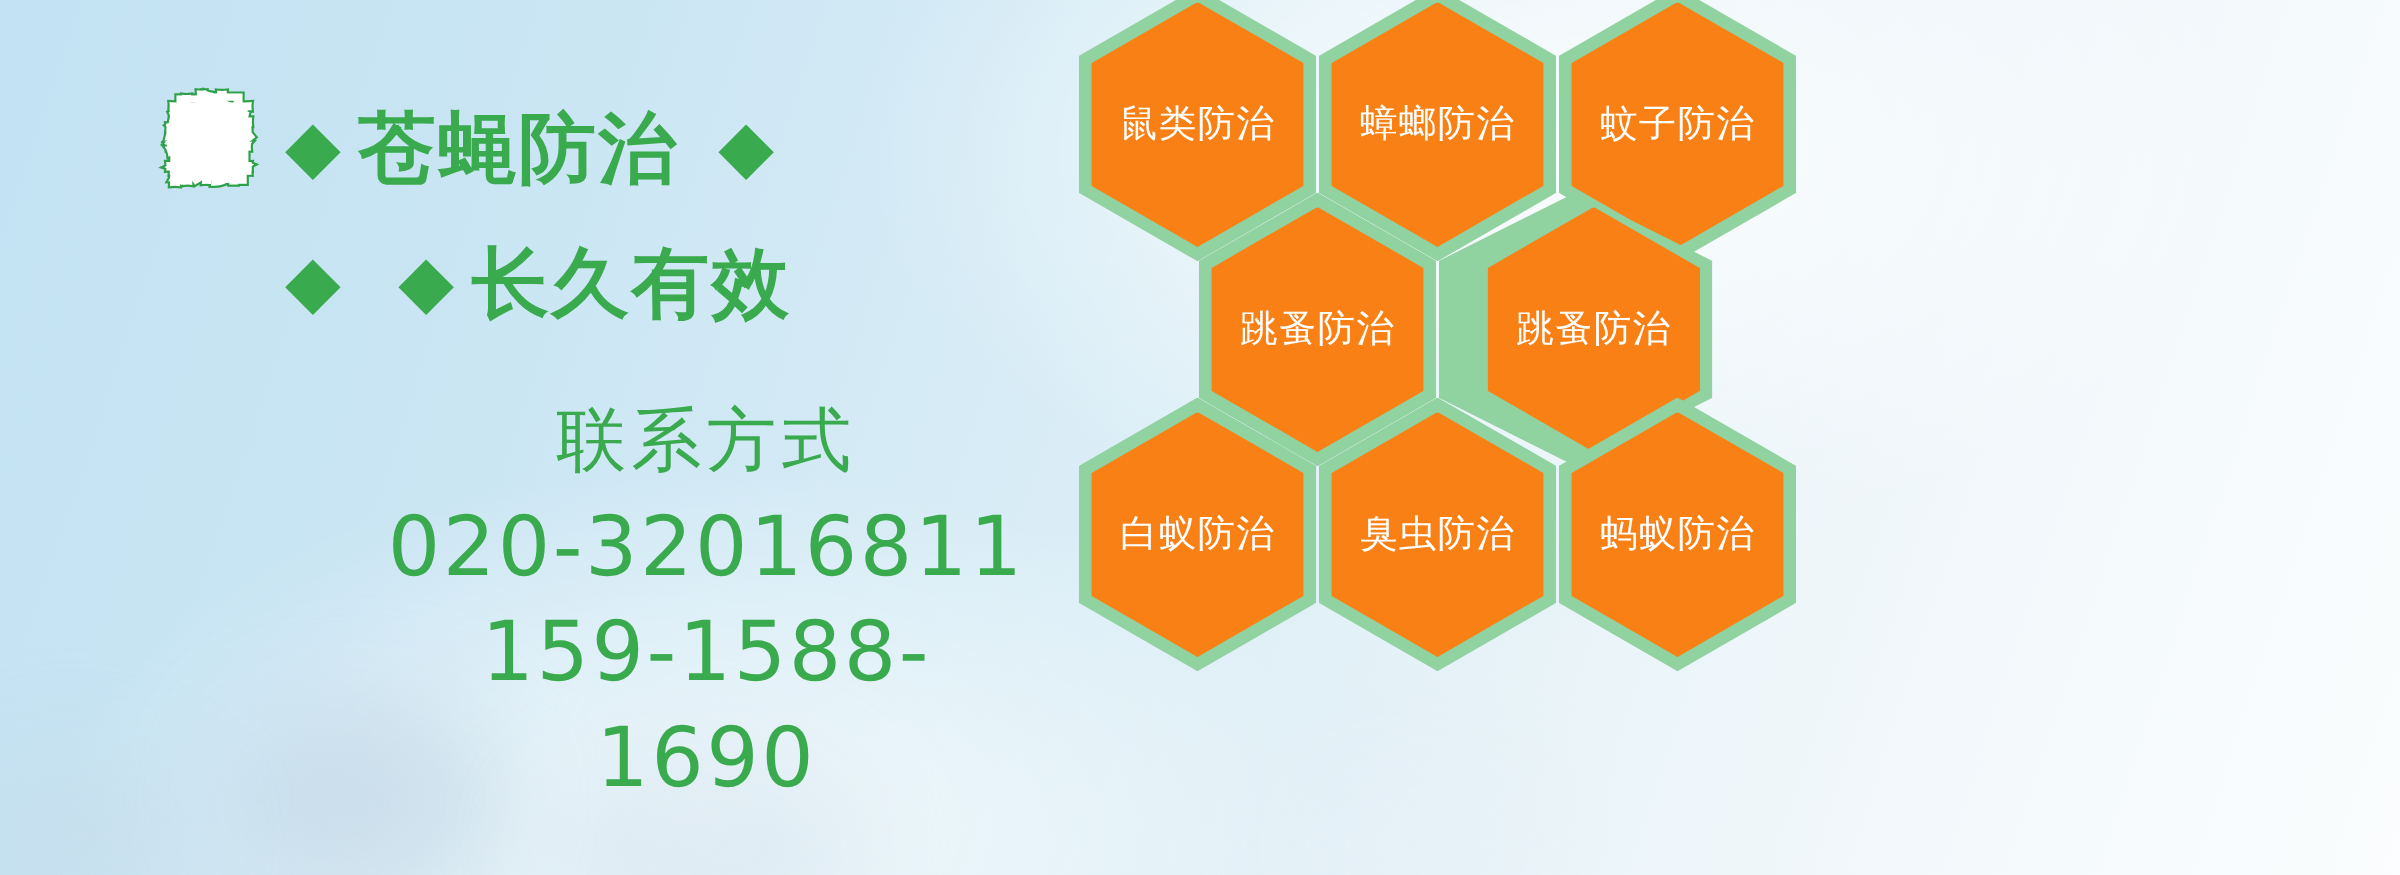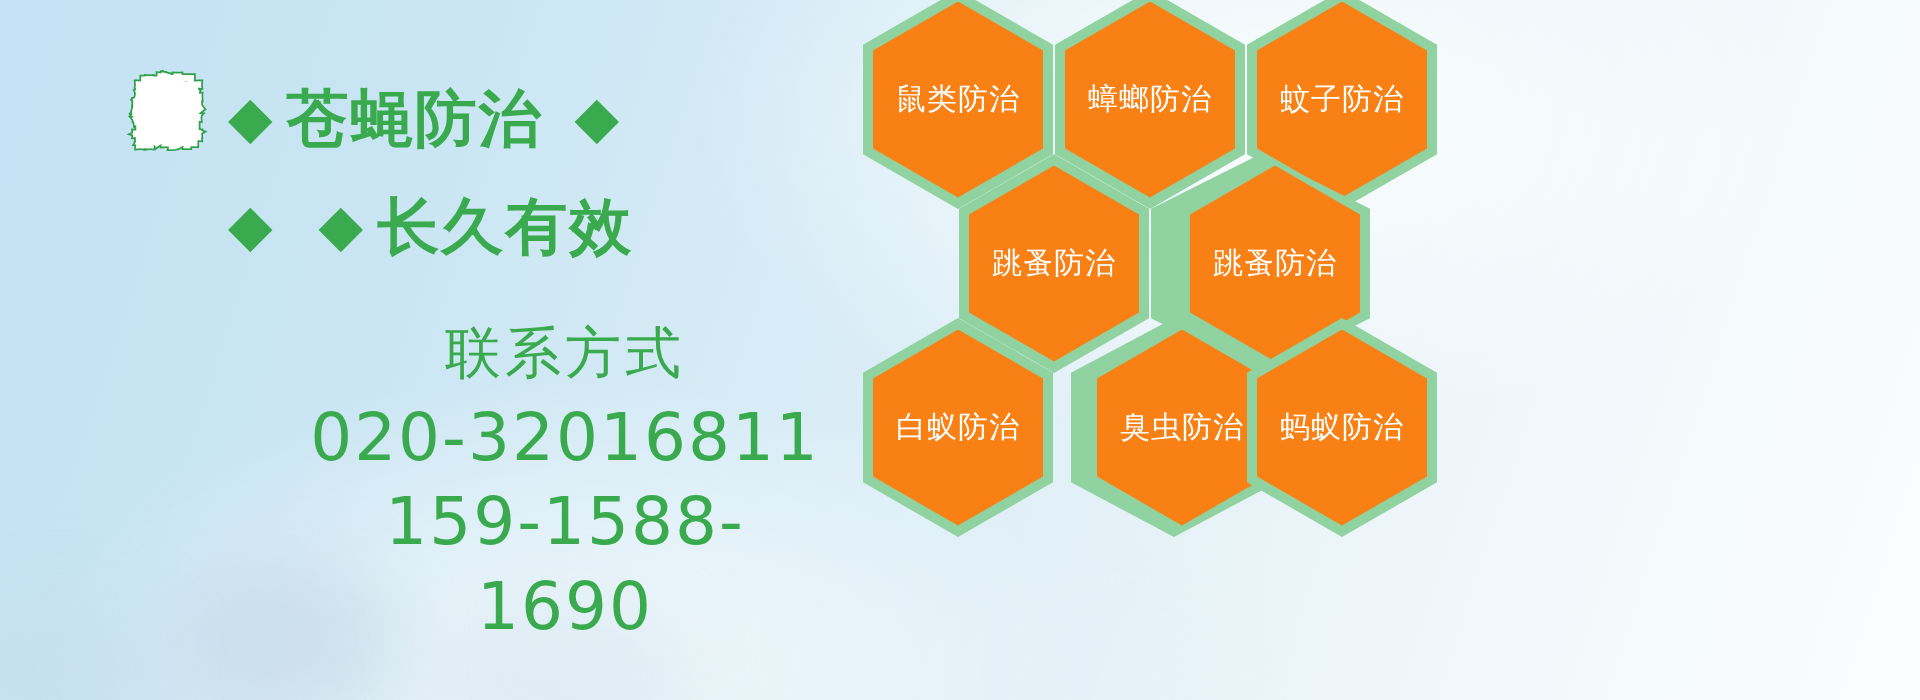--- a/index.html
+++ b/index.html
@@ -153,21 +153,21 @@
       <div class="hex-inner">
         <span class="hex-label">跳蚤防治</span>
       </div>
     </div>
 
     <div class="hex" style="left:8px;  top:318px;">
       <div class="hex-inner">
         <span class="hex-label">白蚁防治</span>
       </div>
     </div>
-    <div class="hex" style="left:216px;top:318px;padding-left:16px;">
+    <div class="hex" style="left:200px;top:318px;">
       <div class="hex-inner">
         <span class="hex-label">臭虫防治</span>
       </div>
     </div>
     <div class="hex" style="left:392px;top:318px;">
       <div class="hex-inner">
         <span class="hex-label">蚂蚁防治</span>
       </div>
     </div>
 

